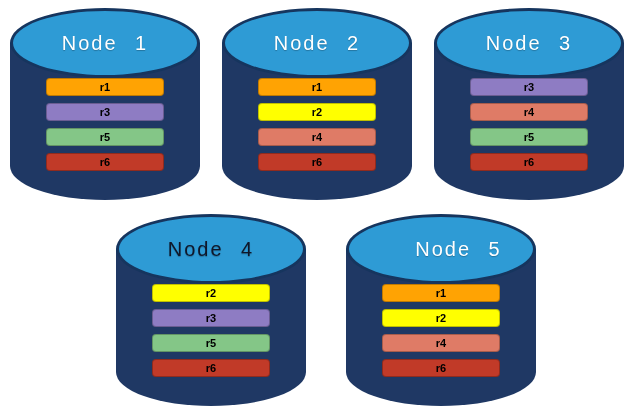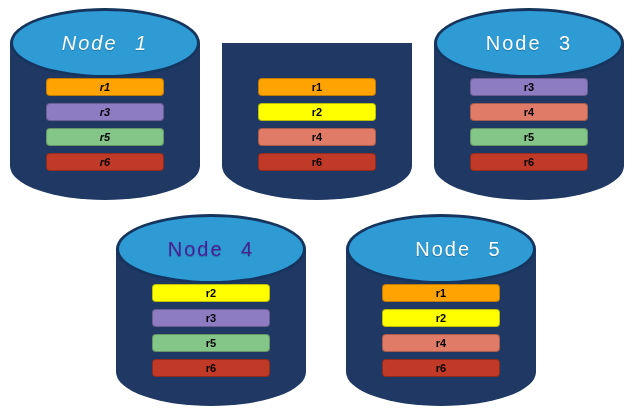--- a/index.html
+++ b/index.html
@@ -54,21 +54,21 @@
     font-size: 11px;
     color: #000000;
     line-height: 1;
   }
 </style>
 </head>
 <body>
 
 <div class="canvas">
 
-    <div class="cylinder" style="left: 10px; top: 8px; font-style: italic;">
+    <div class="cylinder" style="left: 10px; top: 8px;">
       <div class="cyl-body" style="background: rgb(31, 56, 100);"></div>
       <div class="cyl-top" style="background: rgb(46, 155, 213); border: 3px solid rgb(22, 53, 94);">
         <span class="node-label" style="color: rgb(255, 255, 255);">Node 1</span>
       </div>
       <div class="bars">
         <div class="bar" style="background: rgb(255, 163, 3);">
           <span style="color: rgb(0, 0, 0);">r1</span>
         </div>
         <div class="bar" style="background: rgb(142, 124, 195);">
           <span style="color: rgb(0, 0, 0);">r3</span>
@@ -77,20 +77,23 @@
           <span style="color: rgb(0, 0, 0);">r5</span>
         </div>
         <div class="bar" style="background: rgb(193, 58, 40);">
           <span style="color: rgb(0, 0, 0);">r6</span>
         </div>
       </div>
     </div>
 
     <div class="cylinder" style="left: 222px; top: 8px;">
       <div class="cyl-body" style="background: rgb(31, 56, 100);"></div>
+      <div class="cyl-top" style="background: rgb(46, 155, 213); border: 3px solid rgb(22, 53, 94);">
+        <span class="node-label" style="color: rgb(255, 255, 255);">Node 2</span>
+      </div>
       <div class="bars">
         <div class="bar" style="background: rgb(255, 163, 3);">
           <span style="color: rgb(0, 0, 0);">r1</span>
         </div>
         <div class="bar" style="background: rgb(255, 255, 0);">
           <span style="color: rgb(0, 0, 0);">r2</span>
         </div>
         <div class="bar" style="background: rgb(223, 123, 102);">
           <span style="color: rgb(0, 0, 0);">r4</span>
         </div>
@@ -117,21 +120,21 @@
         </div>
         <div class="bar" style="background: rgb(193, 58, 40);">
           <span style="color: rgb(0, 0, 0);">r6</span>
         </div>
       </div>
     </div>
 
     <div class="cylinder" style="left: 116px; top: 214px;">
       <div class="cyl-body" style="background: rgb(31, 56, 100);"></div>
       <div class="cyl-top" style="background: rgb(46, 155, 213); border: 3px solid rgb(22, 53, 94);">
-        <span class="node-label" style="color: #4c1d95;">Node 4</span>
+        <span class="node-label" style="color: #0f172a;">Node 4</span>
       </div>
       <div class="bars">
         <div class="bar" style="background: rgb(255, 255, 0);">
           <span style="color: rgb(0, 0, 0);">r2</span>
         </div>
         <div class="bar" style="background: rgb(142, 124, 195);">
           <span style="color: rgb(0, 0, 0);">r3</span>
         </div>
         <div class="bar" style="background: rgb(132, 198, 135);">
           <span style="color: rgb(0, 0, 0);">r5</span>

